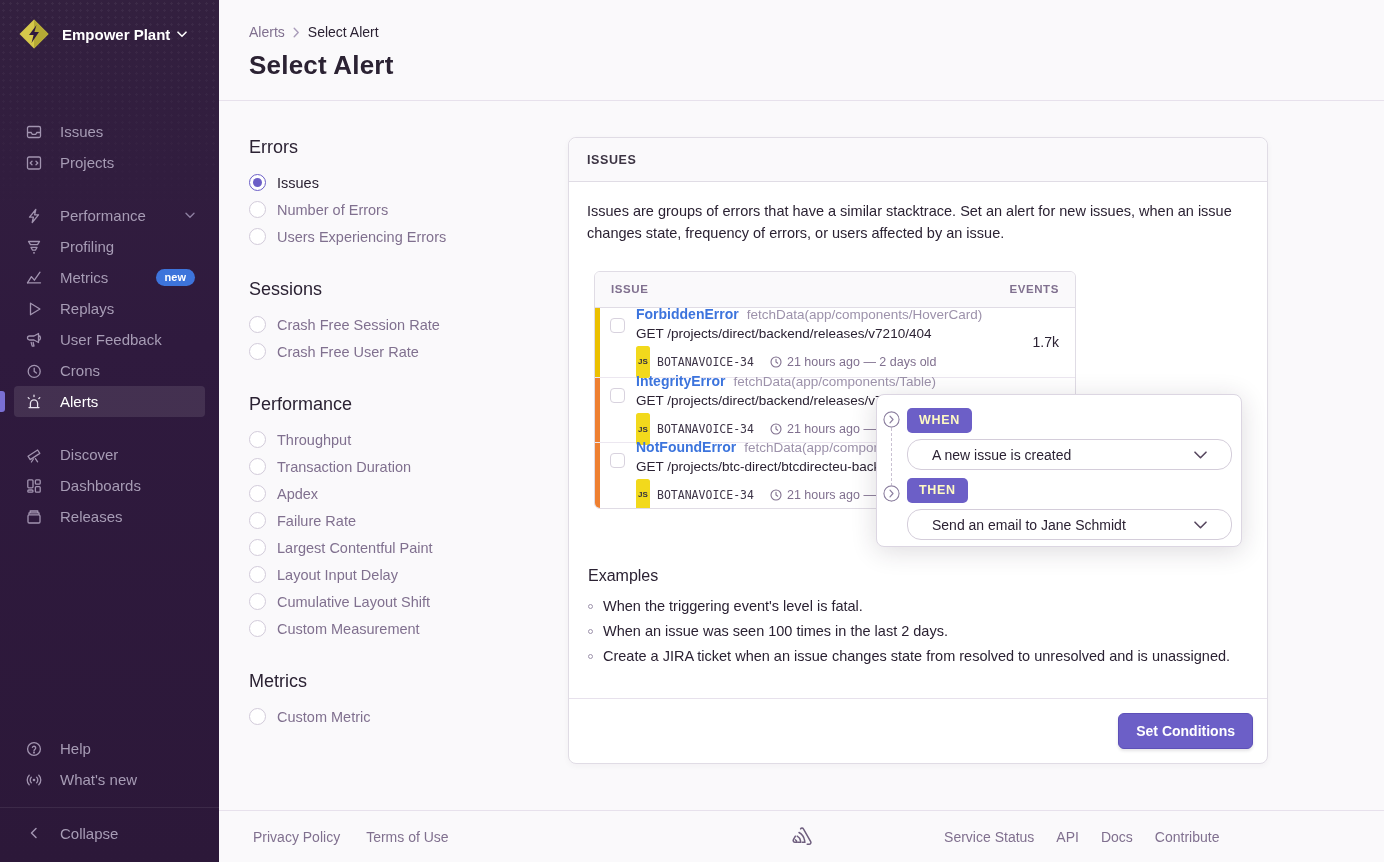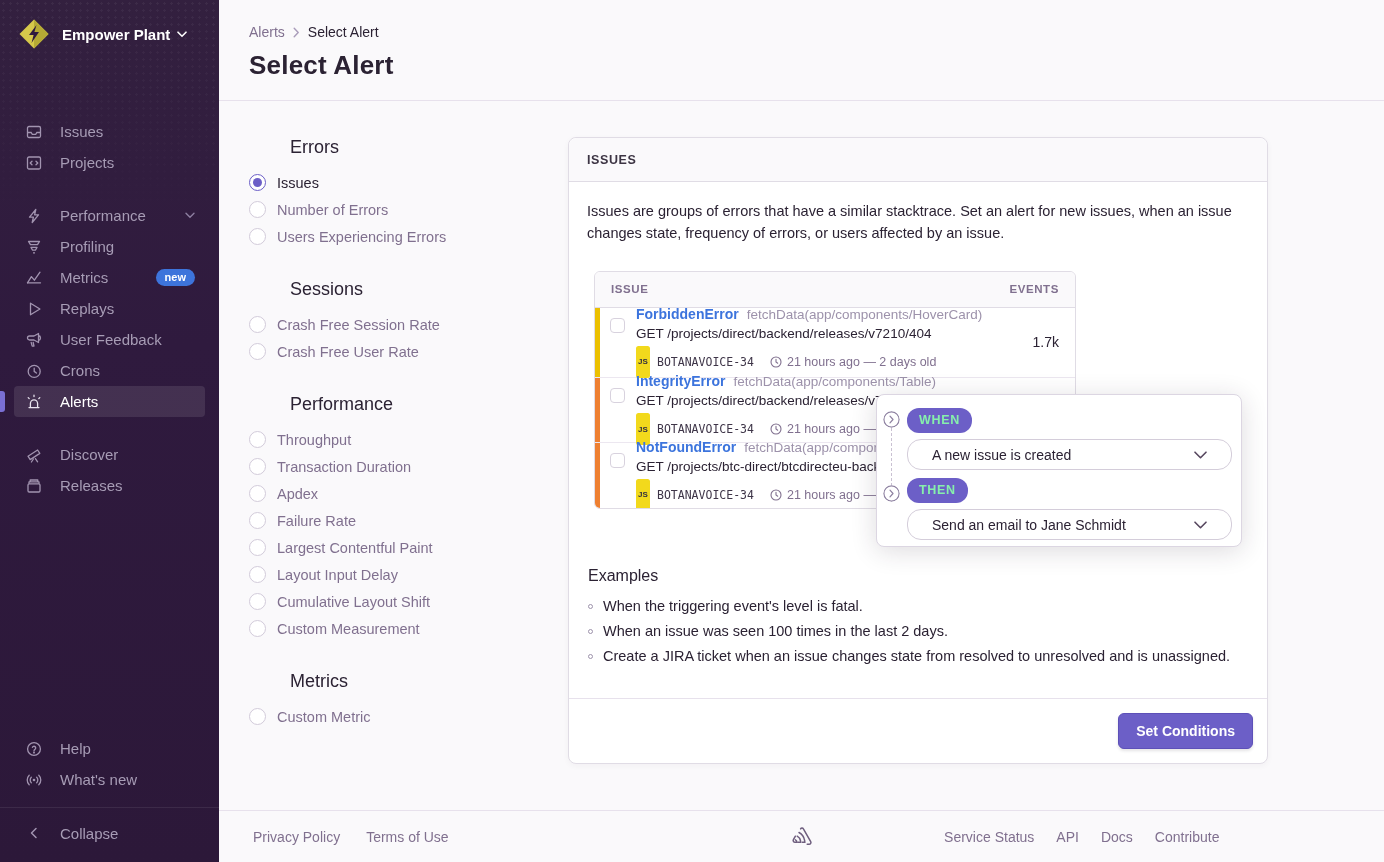--- a/index.html
+++ b/index.html
@@ -33,21 +33,21 @@
   .crumb-link { color:#80708f; cursor:pointer; }
   .crumb-current { color:#2b2233; }
   .crumb-sep { color:#a99cba; }
   .page-title { font-size:26px; font-weight:700; color:#2b2233; letter-spacing:.2px; }
 
   .content { flex:1; display:flex; padding:36px 30px 0; overflow:hidden; }
 
   
   .alert-list { width:319px; min-width:319px; }
   .alert-section { margin-bottom:29px; }
-  .alert-section h3 { font-size:18px; font-weight:500; color:#2b2233; margin-bottom:11px;margin-left:41px; }
+  .alert-section h3 { font-size:18px; font-weight:500; color:#2b2233; margin-bottom:11px; }
   .radio-row { display:flex; align-items:center; gap:11px; height:27px; cursor:pointer; font-size:14.5px; color:#80708f; }
   .radio-row.checked { color:#2b2233; }
   .radio { width:17px; height:17px; border-radius:50%; border:1.5px solid #d2cbda; background:#fff; flex:none; position:relative; }
   .radio-row.checked .radio { border-color:#6c5fc7; }
   .radio-row.checked .radio::after { content:""; position:absolute; inset:3px; border-radius:50%; background:#6c5fc7; }
 
   
   .panel { width:700px; min-width:700px; position:relative; align-self:flex-start; background:#fff; border:1px solid #e0dce5; border-radius:8px; box-shadow:0 2px 6px rgba(43,34,51,0.04); }
   .panel-header { height:44px; display:flex; align-items:center; padding:0 18px; background:#faf9fb; border-bottom:1px solid #e0dce5; border-radius:8px 8px 0 0; font-size:12.5px; font-weight:700; letter-spacing:.6px; color:#3c3443; }
   .panel-body { padding:18px 18px 0; }
@@ -83,21 +83,21 @@
   .bullet { width:5px; height:5px; border:1.5px solid #9d92ab; border-radius:50%; margin-top:6px; flex:none; }
 
   .panel-footer { margin-top:34px; border-top:1px solid #e7e1ec; padding:14px 14px; display:flex; justify-content:flex-end; }
   .primary-btn { background:#6c5fc7; color:#fff; font-family:inherit; font-size:14px; font-weight:700; border:1px solid #5d50b8; border-radius:6px; padding:9px 17px; cursor:pointer; box-shadow:0 2px 3px rgba(43,34,51,0.12); }
 
   
   .rule-card { position:absolute; left:307px; top:256px; width:366px; height:153px; background:#fff; border:1px solid #dcd6e2; border-radius:8px; box-shadow:0 4px 26px rgba(43,34,51,0.16); padding:13px 10px 0 30px; z-index:5; }
   .rule-gutter-line { position:absolute; left:14px; top:33px; height:73px; border-left:1px dashed #c9c1d2; }
   .rule-node { position:absolute; left:6px; width:17px; height:17px; color:#8d80a0; background:#fff; border-radius:50%; }
   .node-when { top:16px; } .node-then { top:90px; }
-  .rule-badge { display:inline-block; background:#6c5fc7; color:#86efac; font-size:12.5px; font-weight:700; letter-spacing:.7px; padding:5px 12px 6px; border-radius:12px; }
+  .rule-badge { display:inline-block; background:#6c5fc7; color:#fef9c3; font-size:12.5px; font-weight:700; letter-spacing:.7px; padding:5px 12px 6px; border-radius:5px; }
   .rule-select { margin-top:6px; margin-bottom:8px; height:31px; border:1px solid #d4cdda; border-radius:14px; display:flex; align-items:center; justify-content:space-between; padding:0 24px; font-size:14px; color:#2b2233; cursor:pointer; background:#fff; width:325px; }
   .rule-select .sel-chev { color:#57475f; }
 
   
   .main-footer { height:52px; border-top:1px solid #e7e1ec; display:flex; align-items:center; padding:0 34px; font-size:14px; color:#80708f; }
   .foot-left, .foot-right { display:flex; gap:26px; flex:1; align-items:center; }
   .foot-right { justify-content:center; gap:22px; }
   .foot-link { cursor:pointer; }
   .foot-logo { color:#6e5e7e; }
 </style>
@@ -194,20 +194,29 @@
 
     <div class="nav-group">
       <div class="nav-item">
         <svg class="nicon" viewBox="0 0 18 18" fill="none" stroke="currentColor" stroke-width="1.3" stroke-linecap="round" stroke-linejoin="round">
             <path d="M3 10.2 12.6 4l2.2 3.4-9.6 6.2z"></path>
             <path d="M8.4 13l-2 3M10.4 12.6l2.2 3.2"></path>
           </svg>
         <span>Discover</span>
       </div>
       <div class="nav-item">
+        <svg class="nicon" viewBox="0 0 18 18" fill="none" stroke="currentColor" stroke-width="1.3">
+            <rect x="2.8" y="2.8" width="5.2" height="8" rx="1"></rect>
+            <rect x="10.4" y="2.8" width="4.8" height="4.4" rx="1"></rect>
+            <rect x="10.4" y="9.6" width="4.8" height="5.6" rx="1"></rect>
+            <rect x="2.8" y="13" width="5.2" height="2.2" rx="1"></rect>
+          </svg>
+        <span>Dashboards</span>
+      </div>
+      <div class="nav-item">
         <svg class="nicon" viewBox="0 0 18 18" fill="none" stroke="currentColor" stroke-width="1.3" stroke-linejoin="round">
             <rect x="3" y="6.8" width="12" height="8.2" rx="1.2"></rect>
             <path d="M4 6.8V4.9h10v1.9M5.2 4.9V3h7.6v1.9"></path>
           </svg>
         <span>Releases</span>
       </div>
     </div>
 
   </nav>
 

